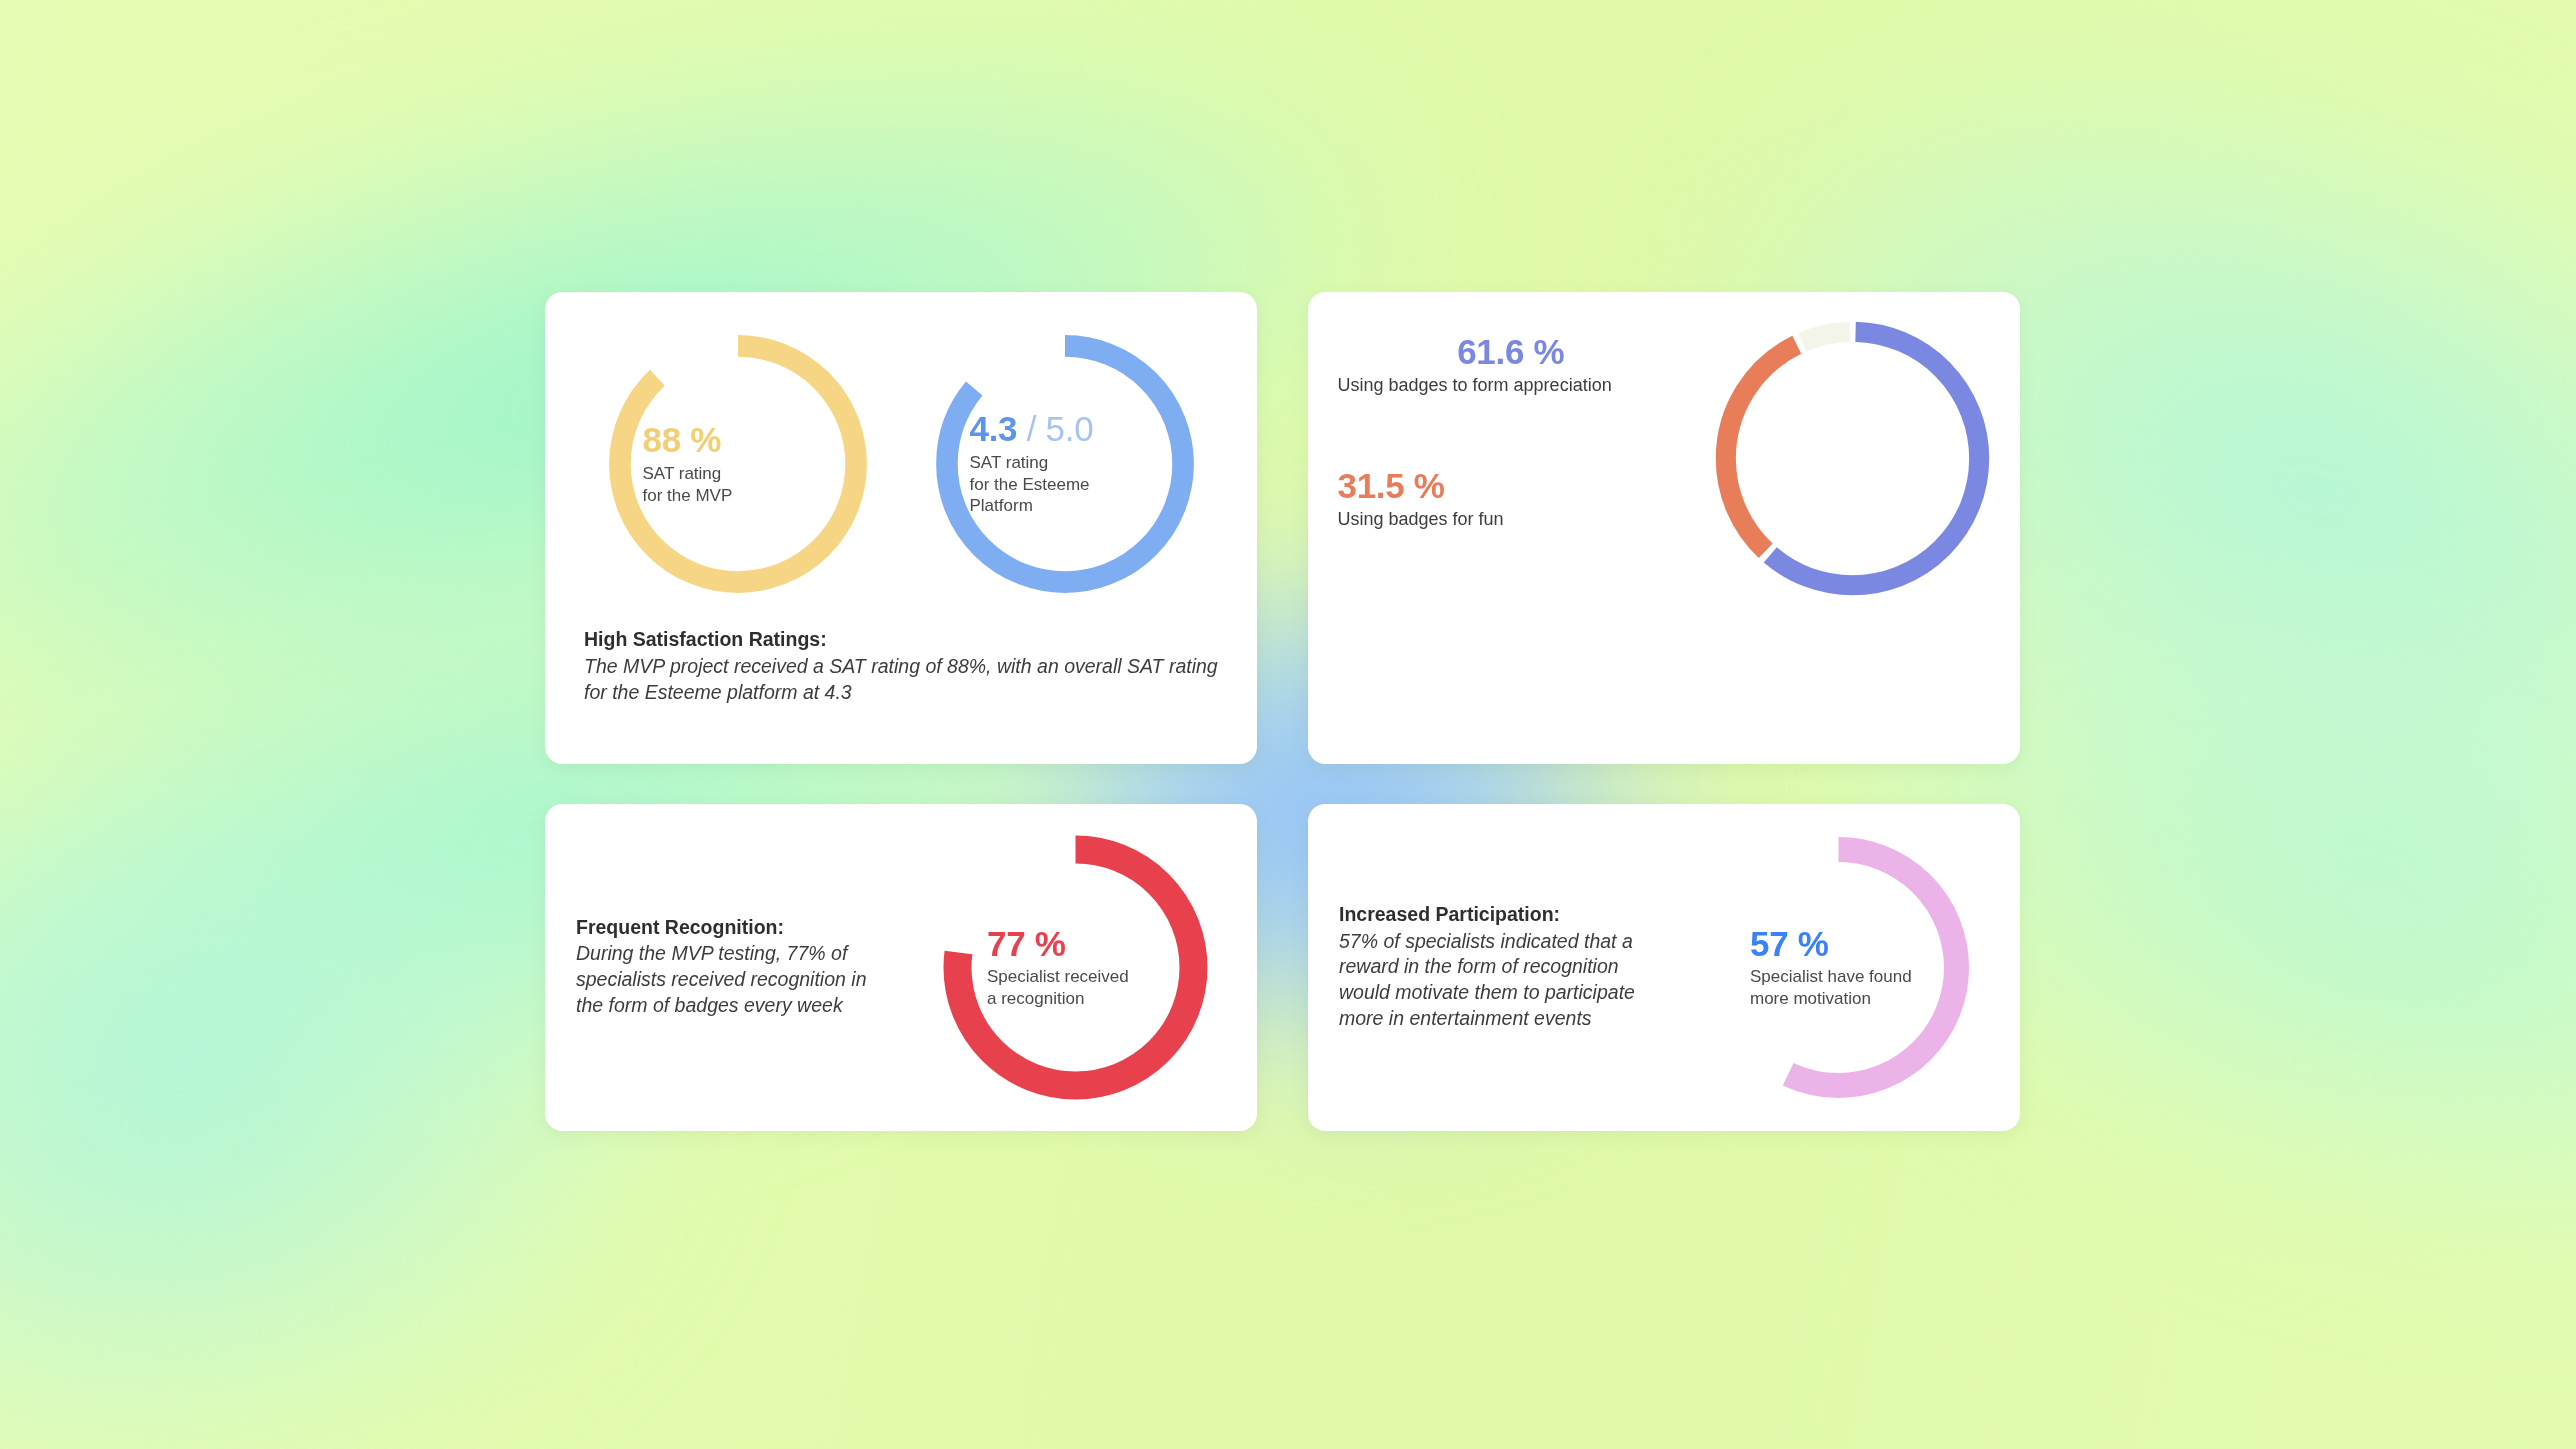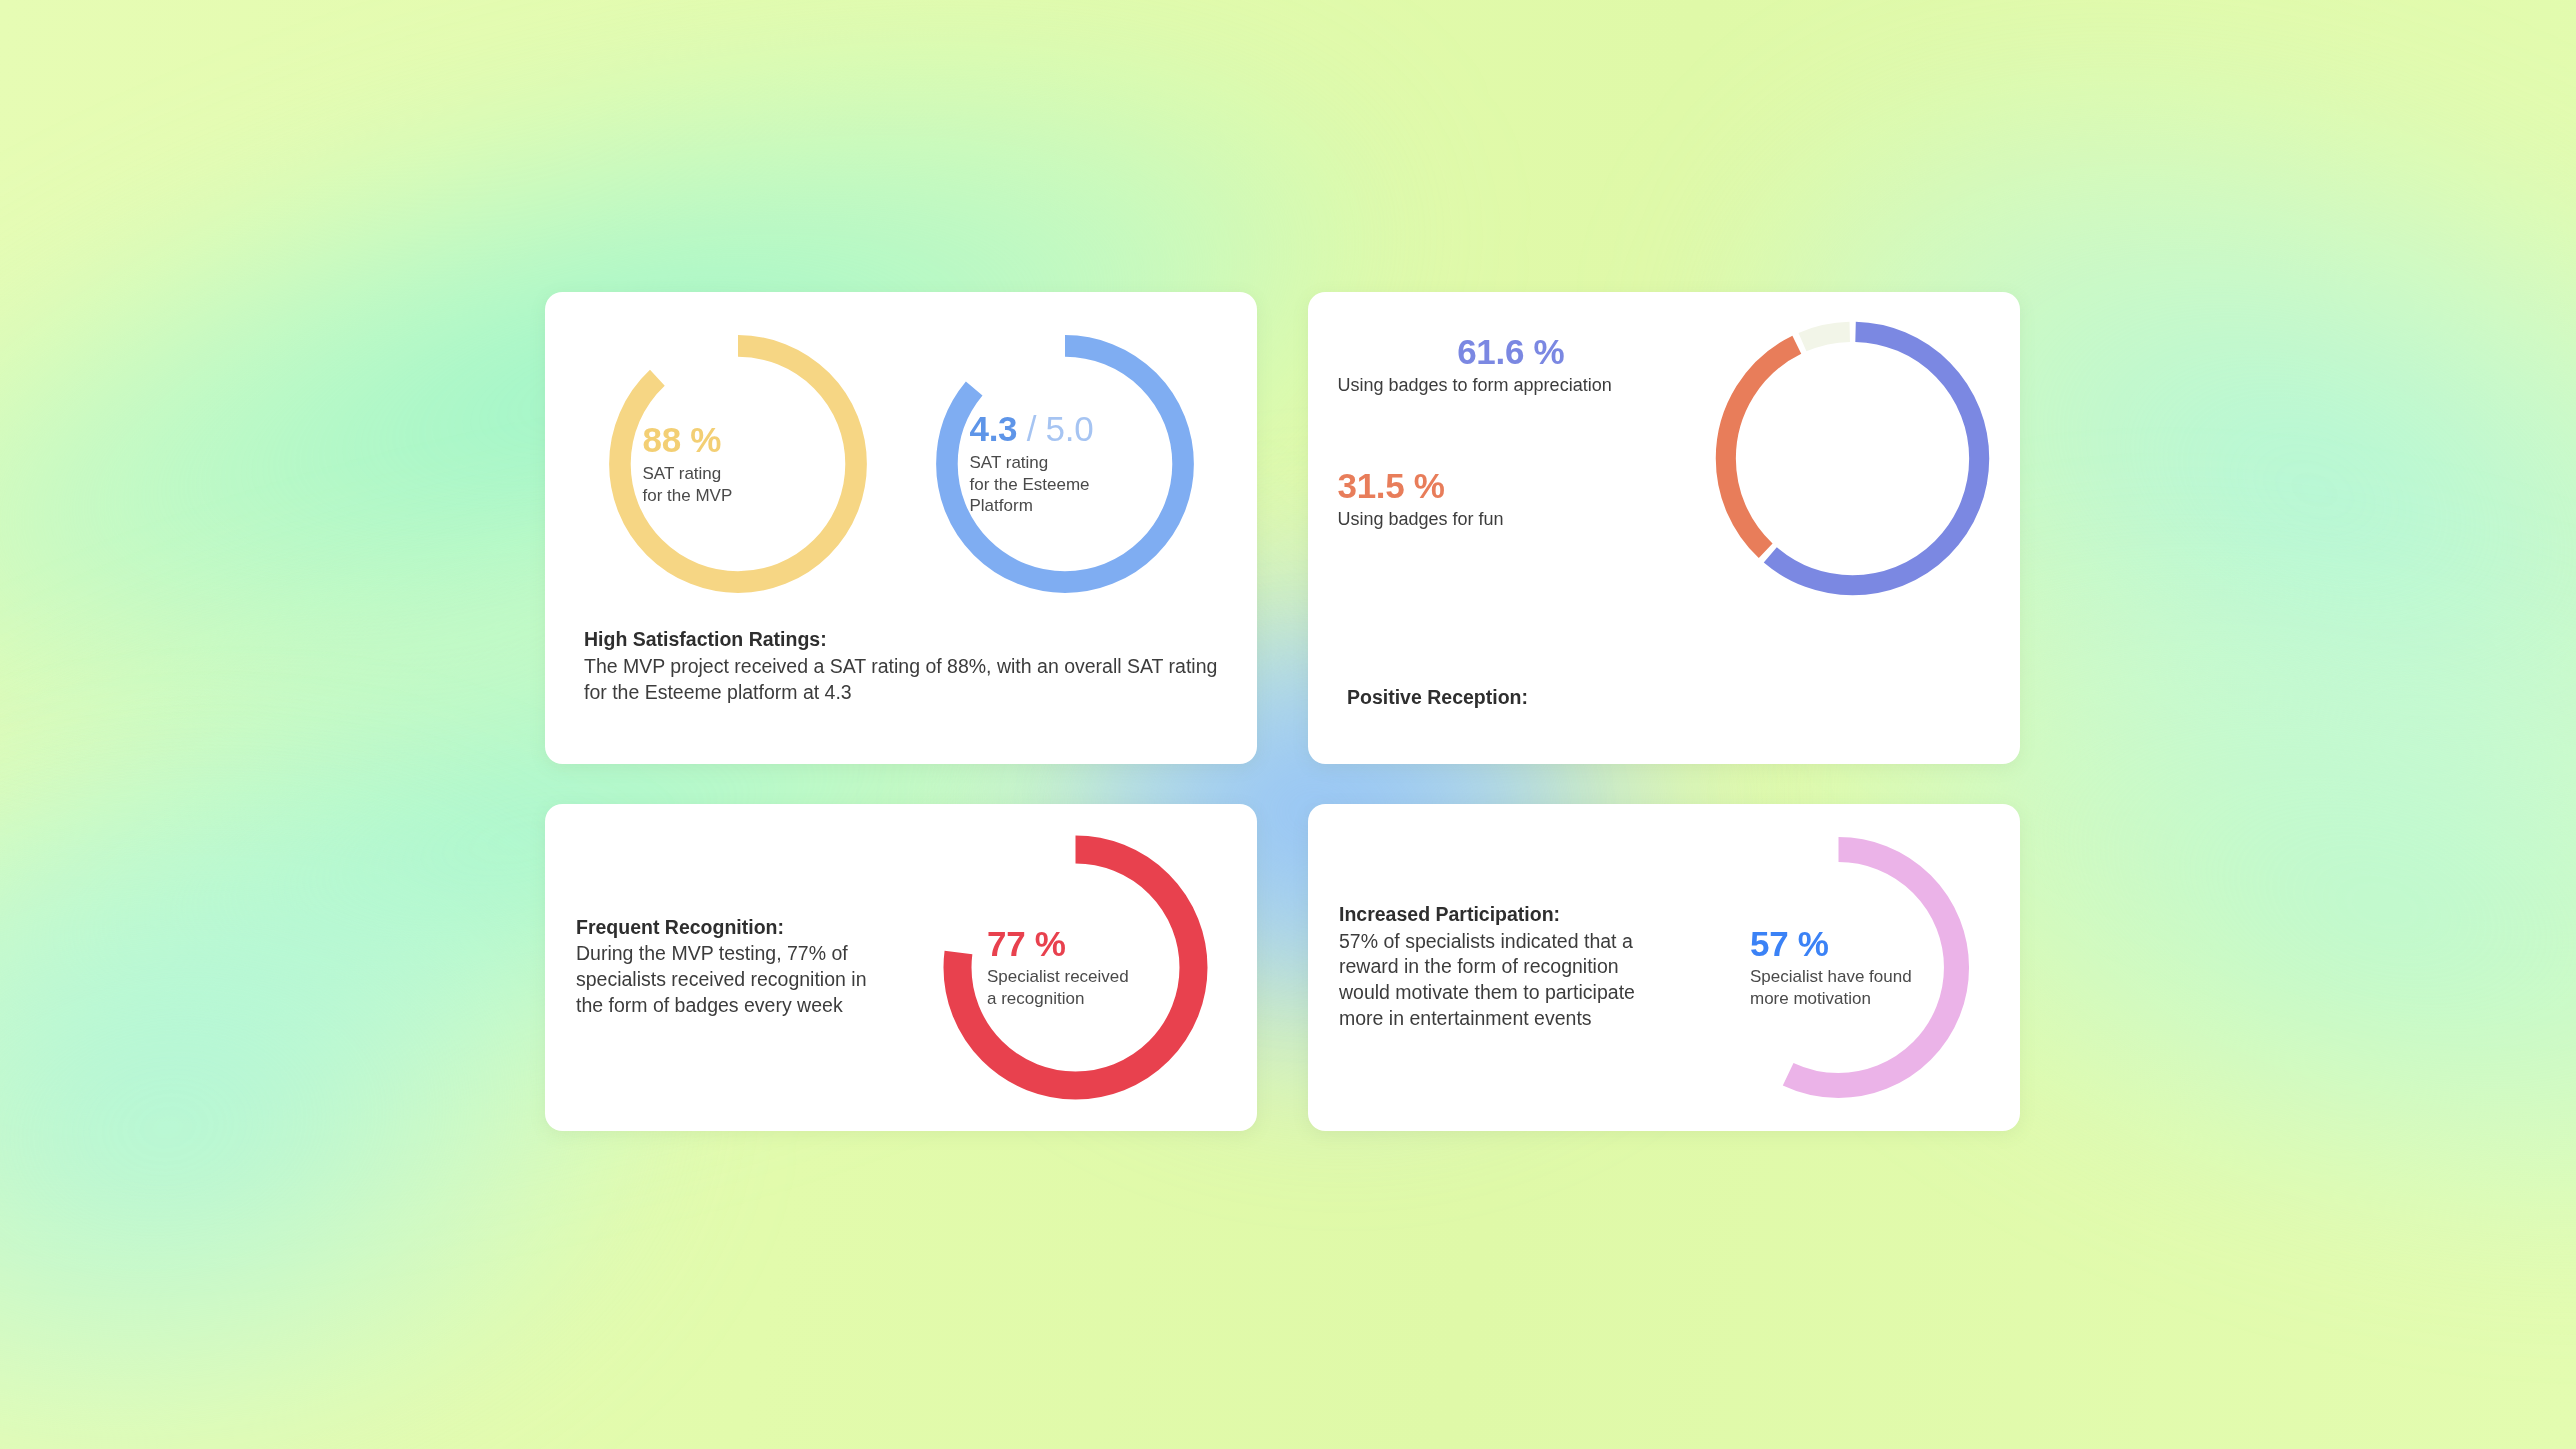--- a/index.html
+++ b/index.html
@@ -143,20 +143,21 @@
   .caption-title {
     font-size: 19.5px;
     font-weight: 700;
     color: #2E2E2E;
     margin-bottom: 2.7px;
   }
   .caption-body {
     font-size: 19.5px;
     line-height: 1.33;
     color: #3C3C3C;
+    font-style: italic;
   }
 
   #card-ratings .caption { bottom: 58px; }
 
   
   .split {
     display: flex;
     height: 100%;
   }
   .legend-col {
@@ -286,21 +287,20 @@
 
             <circle cx="100" cy="100" r="82" fill="none" stroke="#E87D5A" stroke-width="13" stroke-dasharray="158.3 356.9" stroke-dashoffset="-319.4"></circle>
 
             <circle cx="100" cy="100" r="82" fill="none" stroke="#F2F5E8" stroke-width="13" stroke-dasharray="31.5 483.7" stroke-dashoffset="-481.7"></circle>
           </g>
         </svg>
       </div>
     </div>
 
     <div class="caption">
-      <div class="caption-title">Positive Reception:</div>
     </div>
   </div>
 
   <div class="card" id="card-recognition">
     <div class="row-split">
       <div class="row-text">
         <div class="caption-title">Frequent Recognition:</div>
         <div class="caption-body">During the MVP testing, 77% of specialists received recognition in the form of badges every week</div>
       </div>
       <div class="row-gauge">

